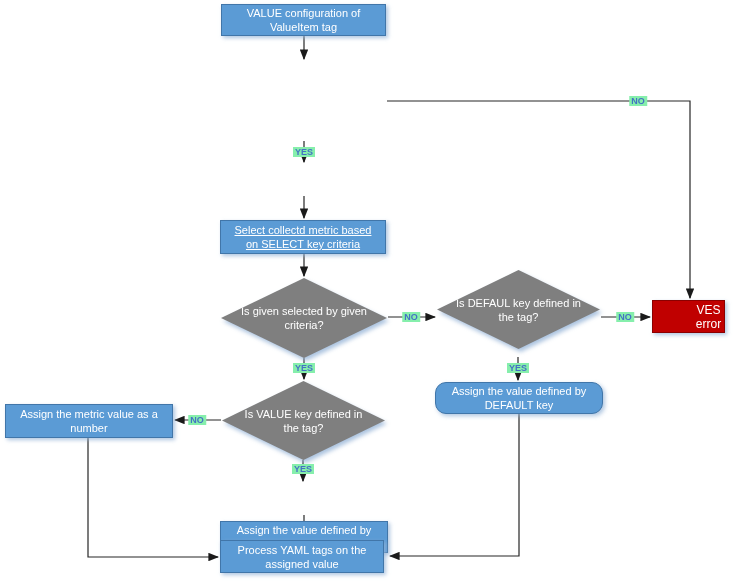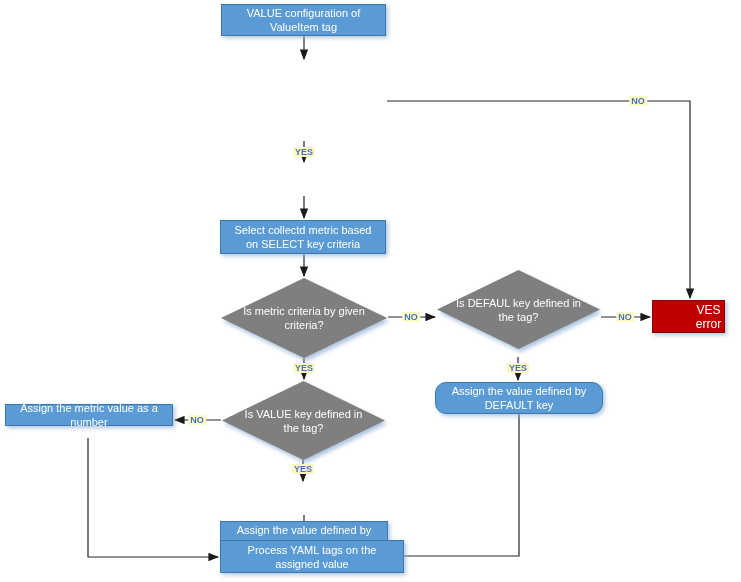--- a/index.html
+++ b/index.html
@@ -39,21 +39,21 @@
     width:100%;height:100%;
     background:#7F7F7F;
     clip-path:polygon(50% 0%,100% 50%,50% 100%,0% 50%);
     display:flex;align-items:center;justify-content:center;
     text-align:center;
   }
   .diamond span{width:78%;}
   .edge-label{
     position:absolute;
     transform:translate(-50%,-50%);
-    background:#fef9c3;
+    background:#86efac;
     color:#4472C4;
     font-size:9px;font-weight:bold;
     padding:0 2px;
     line-height:10px;
   }
 </style>
 </head>
 <body>
 
 <div id="canvas">
@@ -81,27 +81,27 @@
       <polyline points="88,438 88,557 218,557" marker-end="url(#arrow)"></polyline>
     </g>
   </svg>
 
   <div class="node process" style="left:221px;top:4px;width:165px;height:32px;">
     <span>VALUE configuration of ValueItem tag</span>
   </div>
 
 
 
-  <div class="node process" style="left:220px;top:220px;width:166px;height:34px;">
+  <div class="node process" style="left:220px;top:220px;width:166px;height:34px;text-decoration:underline;">
     <span>Select collectd metric based on SELECT key criteria</span>
   </div>
 
   <div class="node decision" style="left:221px;top:278px;width:166px;height:80px;">
     <div class="diamond">
-      <span>Is metric criteria by given criteria?</span>
+      <span>Is given selected by given criteria?</span>
     </div>
   </div>
 
   <div class="node decision" style="left:437px;top:270px;width:163px;height:79px;justify-content:center;">
     <div class="diamond">
       <span>Is DEFAUL key defined in the tag?</span>
     </div>
   </div>
 
   <div class="node error" style="left:652px;top:300px;width:73px;height:33px;">
@@ -111,29 +111,29 @@
   <div class="node process" style="left:435px;top:382px;width:168px;height:32px;border-radius:11px;">
     <span>Assign the value defined by DEFAULT key</span>
   </div>
 
   <div class="node decision" style="left:222px;top:381px;width:163px;height:79px;">
     <div class="diamond">
       <span>Is VALUE key defined in the tag?</span>
     </div>
   </div>
 
-  <div class="node process" style="left:5px;top:404px;width:168px;height:22px;justify-content:flex-end;">
+  <div class="node process" style="left:5px;top:404px;width:168px;height:34px;justify-content:flex-end;">
     <span>Assign the metric value as a number</span>
   </div>
 
   <div class="node process" style="left:220px;top:483px;width:168px;height:32px;margin-top:38px;">
     <span>Assign the value defined by VALUE key</span>
   </div>
 
-  <div class="node process" style="left:220px;top:540px;width:184px;height:33px;">
+  <div class="node process" style="left:220px;top:540px;width:164px;height:33px;">
     <span>Process YAML tags on the assigned value</span>
   </div>
 
   <span class="edge-label" style="left:304px;top:152px;">YES</span>
   <span class="edge-label" style="left:638px;top:101px;">NO</span>
   <span class="edge-label" style="left:411px;top:317px;">NO</span>
   <span class="edge-label" style="left:625px;top:317px;">NO</span>
   <span class="edge-label" style="left:518px;top:368px;">YES</span>
   <span class="edge-label" style="left:304px;top:368px;">YES</span>
   <span class="edge-label" style="left:197px;top:420px;">NO</span>

